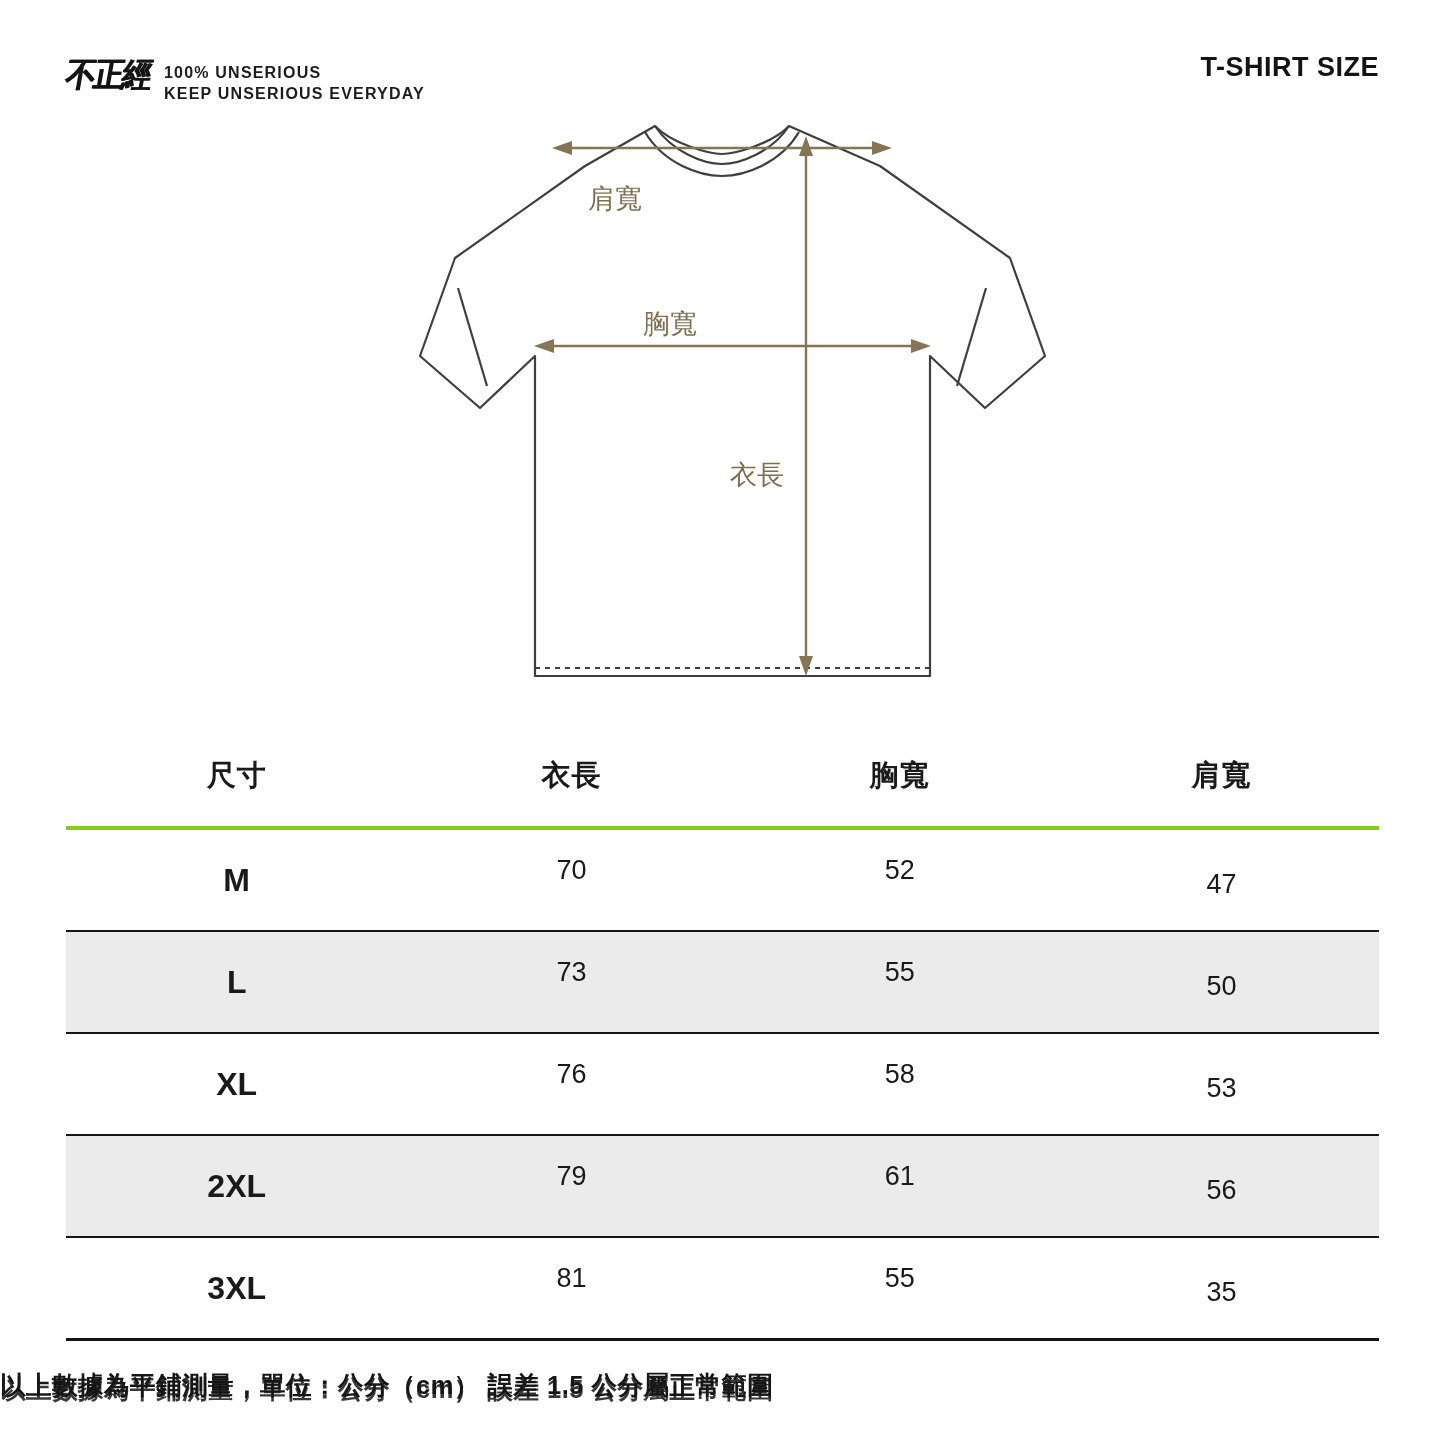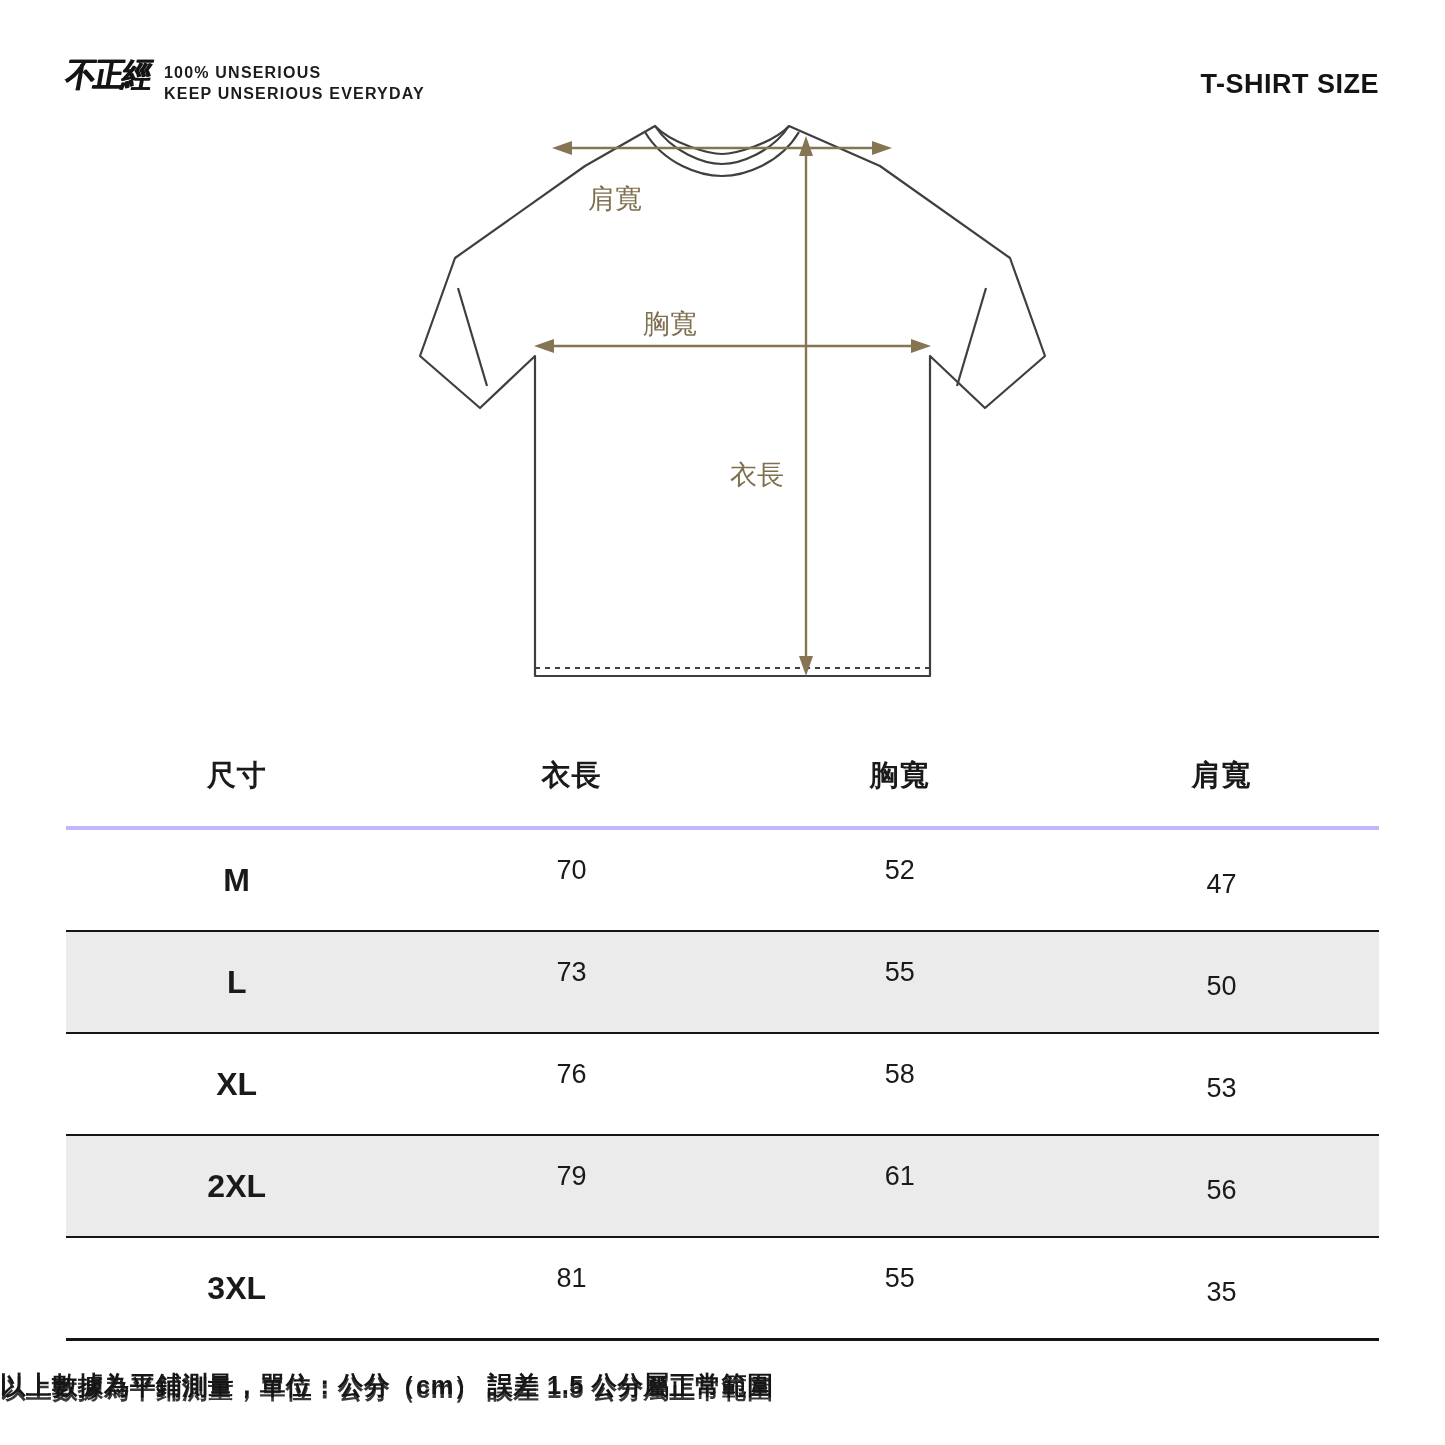--- a/index.html
+++ b/index.html
@@ -50,21 +50,21 @@
   .brand-tag div {
     font-family: "Liberation Sans", sans-serif;
     font-weight: bold;
     font-size: 16px;
     letter-spacing: 1.2px;
     color: #1c1c1c;
   }
   .header-title {
     position: absolute;
     right: 66px;
-    top: 17px;
+    top: 0;
     font-size: 27px;
     font-weight: bold;
     letter-spacing: 0.5px;
     color: #141414;
   }
 
   
   .illustration {
     position: absolute;
     top: 108px;
@@ -87,21 +87,21 @@
   }
   table.size-table th {
     font-size: 29px;
     font-weight: bold;
     color: #1a1a1a;
     padding: 8px 0 30px 0;
     text-align: center;
     letter-spacing: 1px;
   }
   table.size-table thead tr {
-    border-bottom: 4px solid #c4b5fd;
+    border-bottom: 4px solid #84cc16;
   }
   table.size-table td {
     text-align: center;
     height: 98px;
     font-size: 27px;
     color: #1a1a1a;
     border-bottom: 2px solid #151515;
   }
   table.size-table td.size-label {
     font-size: 32px;

